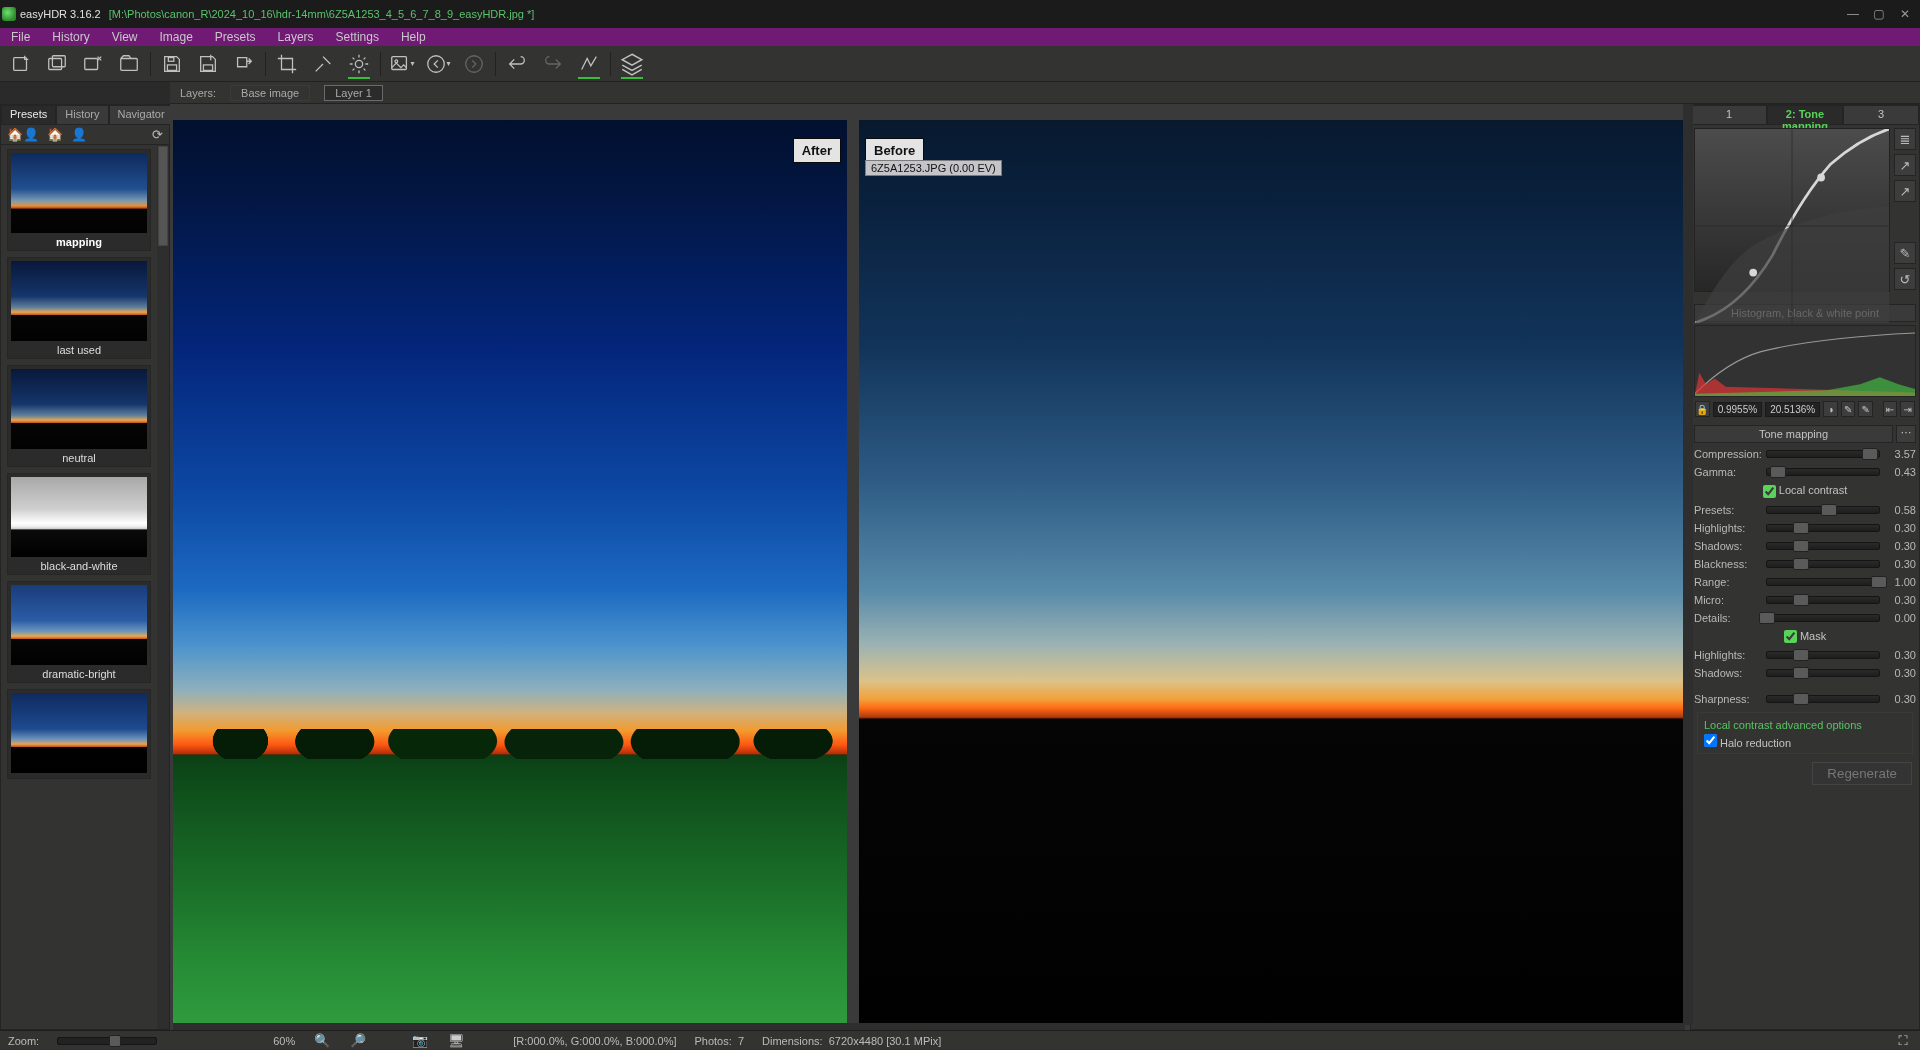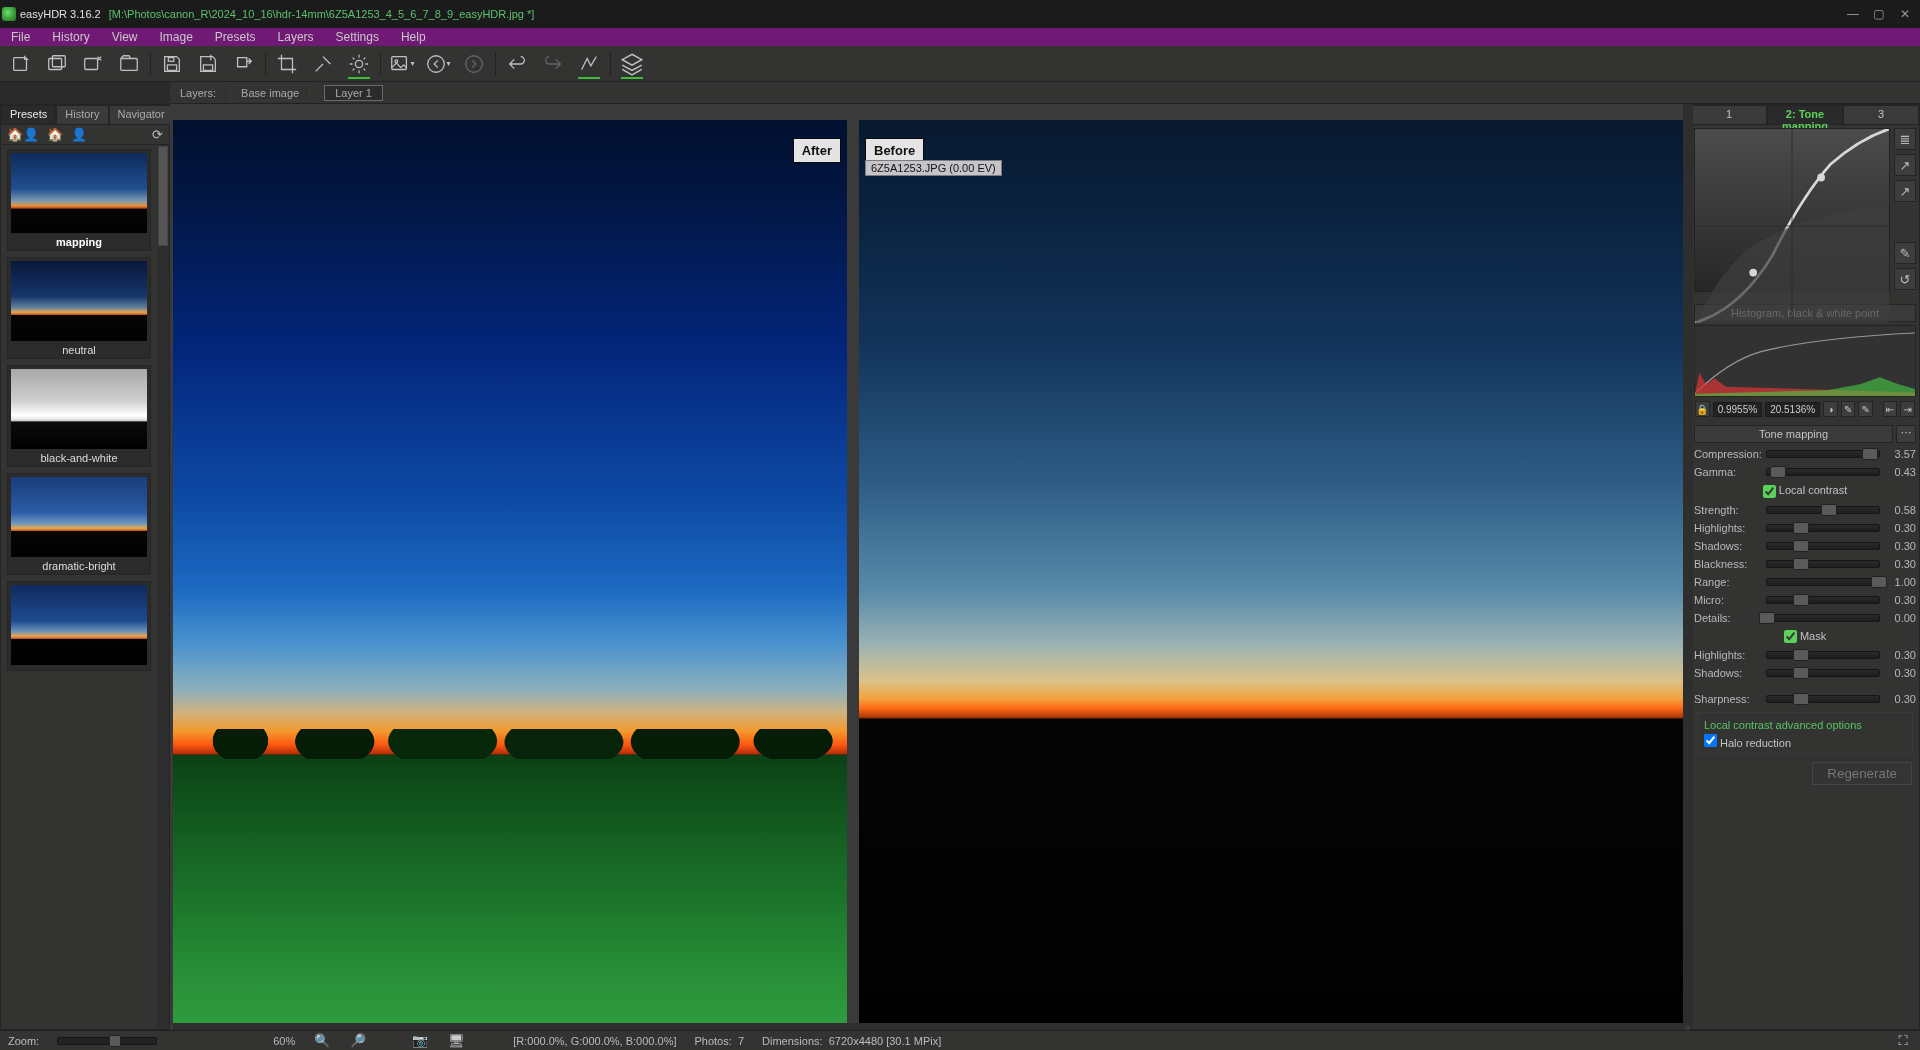--- a/index.html
+++ b/index.html
@@ -288,20 +288,24 @@
     </div>
     <div class="presets">
       <div class="plist">
 
         <div class="pitem sel">
             <div class="thumb t-def"></div>
             <div class="lbl">mapping</div>
           </div>
         <div class="pitem">
             <div class="thumb t-neu"></div>
+            <div class="lbl">last used</div>
+          </div>
+        <div class="pitem">
+            <div class="thumb t-neu"></div>
             <div class="lbl">neutral</div>
           </div>
         <div class="pitem">
             <div class="thumb t-bw"></div>
             <div class="lbl">black-and-white</div>
           </div>
         <div class="pitem">
             <div class="thumb t-dra"></div>
             <div class="lbl">dramatic-bright</div>
           </div>
@@ -399,21 +403,21 @@
         </div>
       <div class="srow">
           <span class="nm">Gamma:</span>
           <div class="track">
             <div class="knob" style="left:10%"></div>
           </div>
           <span class="val">0.43</span>
         </div>
       <div class="cbrow"><label><input type="checkbox" checked="" style=""> <span>Local contrast</span></label></div>
       <div class="srow">
-          <span class="nm">Strength:</span>
+          <span class="nm">Presets:</span>
           <div class="track">
             <div class="knob" style="left:55%"></div>
           </div>
           <span class="val">0.58</span>
         </div>
       <div class="srow">
           <span class="nm">Highlights:</span>
           <div class="track">
             <div class="knob" style="left:30%"></div>
           </div>

